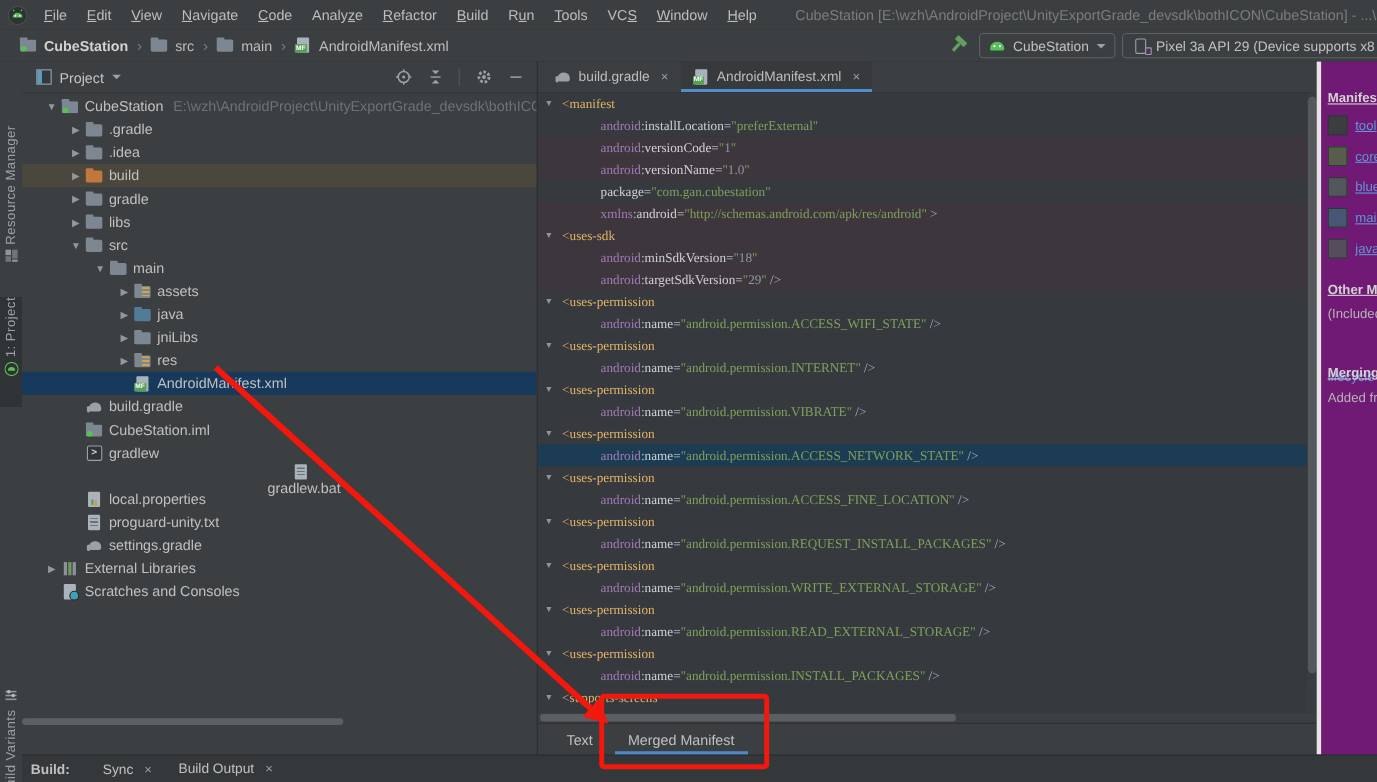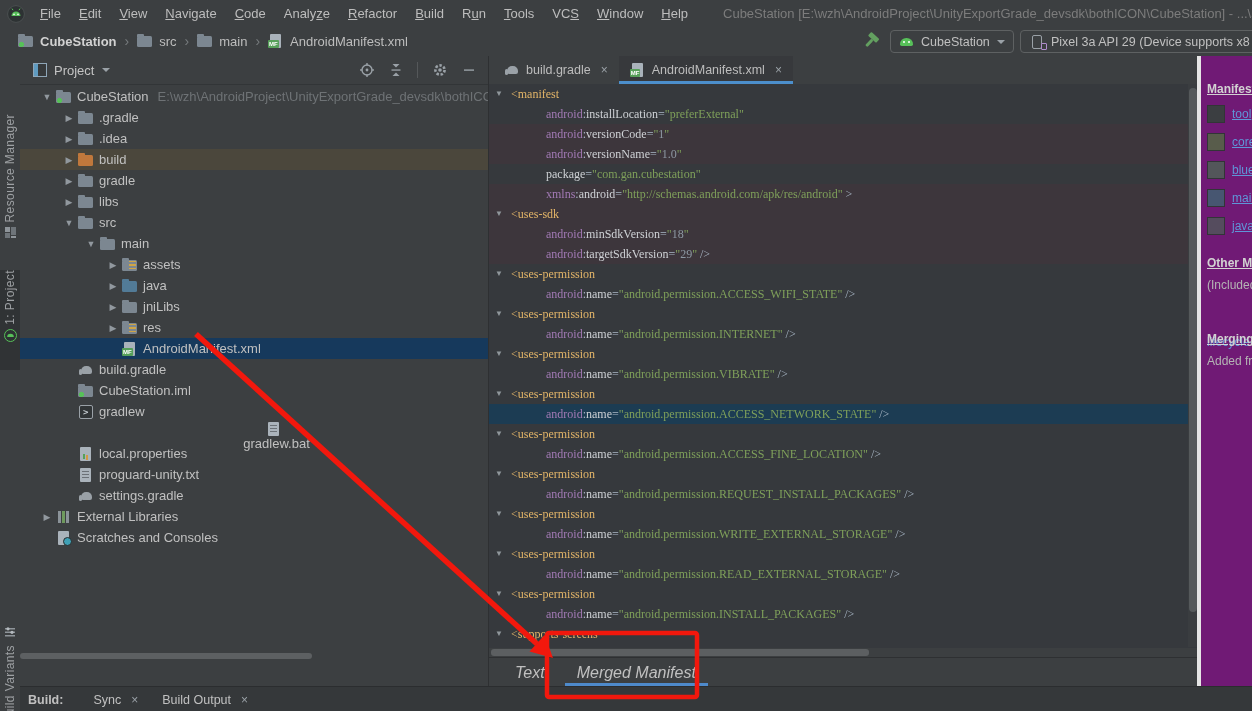--- a/index.html
+++ b/index.html
@@ -95,21 +95,21 @@
   .tk-ns{color:#a27ab5;}
   .tk-at{color:#cfd2d6;}
   .tk-pu{color:#a9b7c6;}
   .tk-st{color:#7fa05a;}
   .tk-nm{color:#8d98a3;}
   #vscroll{position:absolute;right:0;top:28px;width:10px;height:563px;background:#3a3d40;}
   #vthumb{position:absolute;left:1px;top:4px;width:8px;height:524px;border-radius:4px;background:#55595b;}
   #ehscroll{position:absolute;left:0;top:592px;right:0;height:9px;background:#3c3f41;}
   #ehthumb{position:absolute;left:2px;top:1px;width:378px;height:7px;border-radius:3px;background:#5c5f61;}
   #btabs{position:absolute;left:0;top:601px;right:0;height:29px;background:#3c3f41;border-top:1px solid #2e3032;display:flex;padding-left:14px;gap:8px;}
-  .btab{padding:0 12px;line-height:29px;font-size:16px;color:#c0c0c0;cursor:pointer;font-style:italic;}
+  .btab{padding:0 12px;line-height:29px;font-size:13px;color:#c0c0c0;cursor:pointer;}
   .btab.active{box-shadow:inset 0 -4px 0 #4e8acb;}
   
   #right-panel{position:absolute;left:1197px;top:56px;width:55px;height:630px;background:#701a75;border-left:4px solid #e5e5e5;overflow:hidden;font-size:12px;}
   .rp-head{position:absolute;left:6px;font-weight:bold;color:#d2d2d2;text-decoration:underline;white-space:nowrap;}
   .rp-text{position:absolute;left:6px;color:#b4b4b4;white-space:nowrap;}
   .rp-link{position:absolute;left:6px;color:#5f96d8;white-space:nowrap;cursor:pointer;margin-top:36px;}
   #legend{position:absolute;left:6px;top:44px;}
   .leg-row{display:flex;align-items:center;gap:7px;height:28px;}
   .leg-swatch{width:16px;height:16px;flex:none;border:1px solid #323537;}
   .leg-link{color:#5f96d8;text-decoration:underline;white-space:nowrap;cursor:pointer;}
@@ -463,21 +463,21 @@
       </div>
     <div class="rp-head" style="top:200px">Other M</div>
     <div class="rp-text" style="top:222px">(Included</div>
     <div class="rp-link" style="top:243px">lifecycle-</div>
     <div class="rp-head" style="top:276px">Merging</div>
     <div class="rp-text" style="top:298px">Added fr</div>
   </div>
 
   <div id="build-strip">
     <span id="build-label">Build:</span>
-    <div id="buildtabs" style="display:flex;height:25px;">
+    <div id="buildtabs" style="display:flex;align-items:center;height:25px;">
         <div class="build-tab">
           <span>Sync</span>
           <span class="tab-close">×</span>
         </div>
         <div class="build-tab active">
           <span>Build Output</span>
           <span class="tab-close">×</span>
         </div>
       </div>
   </div>

